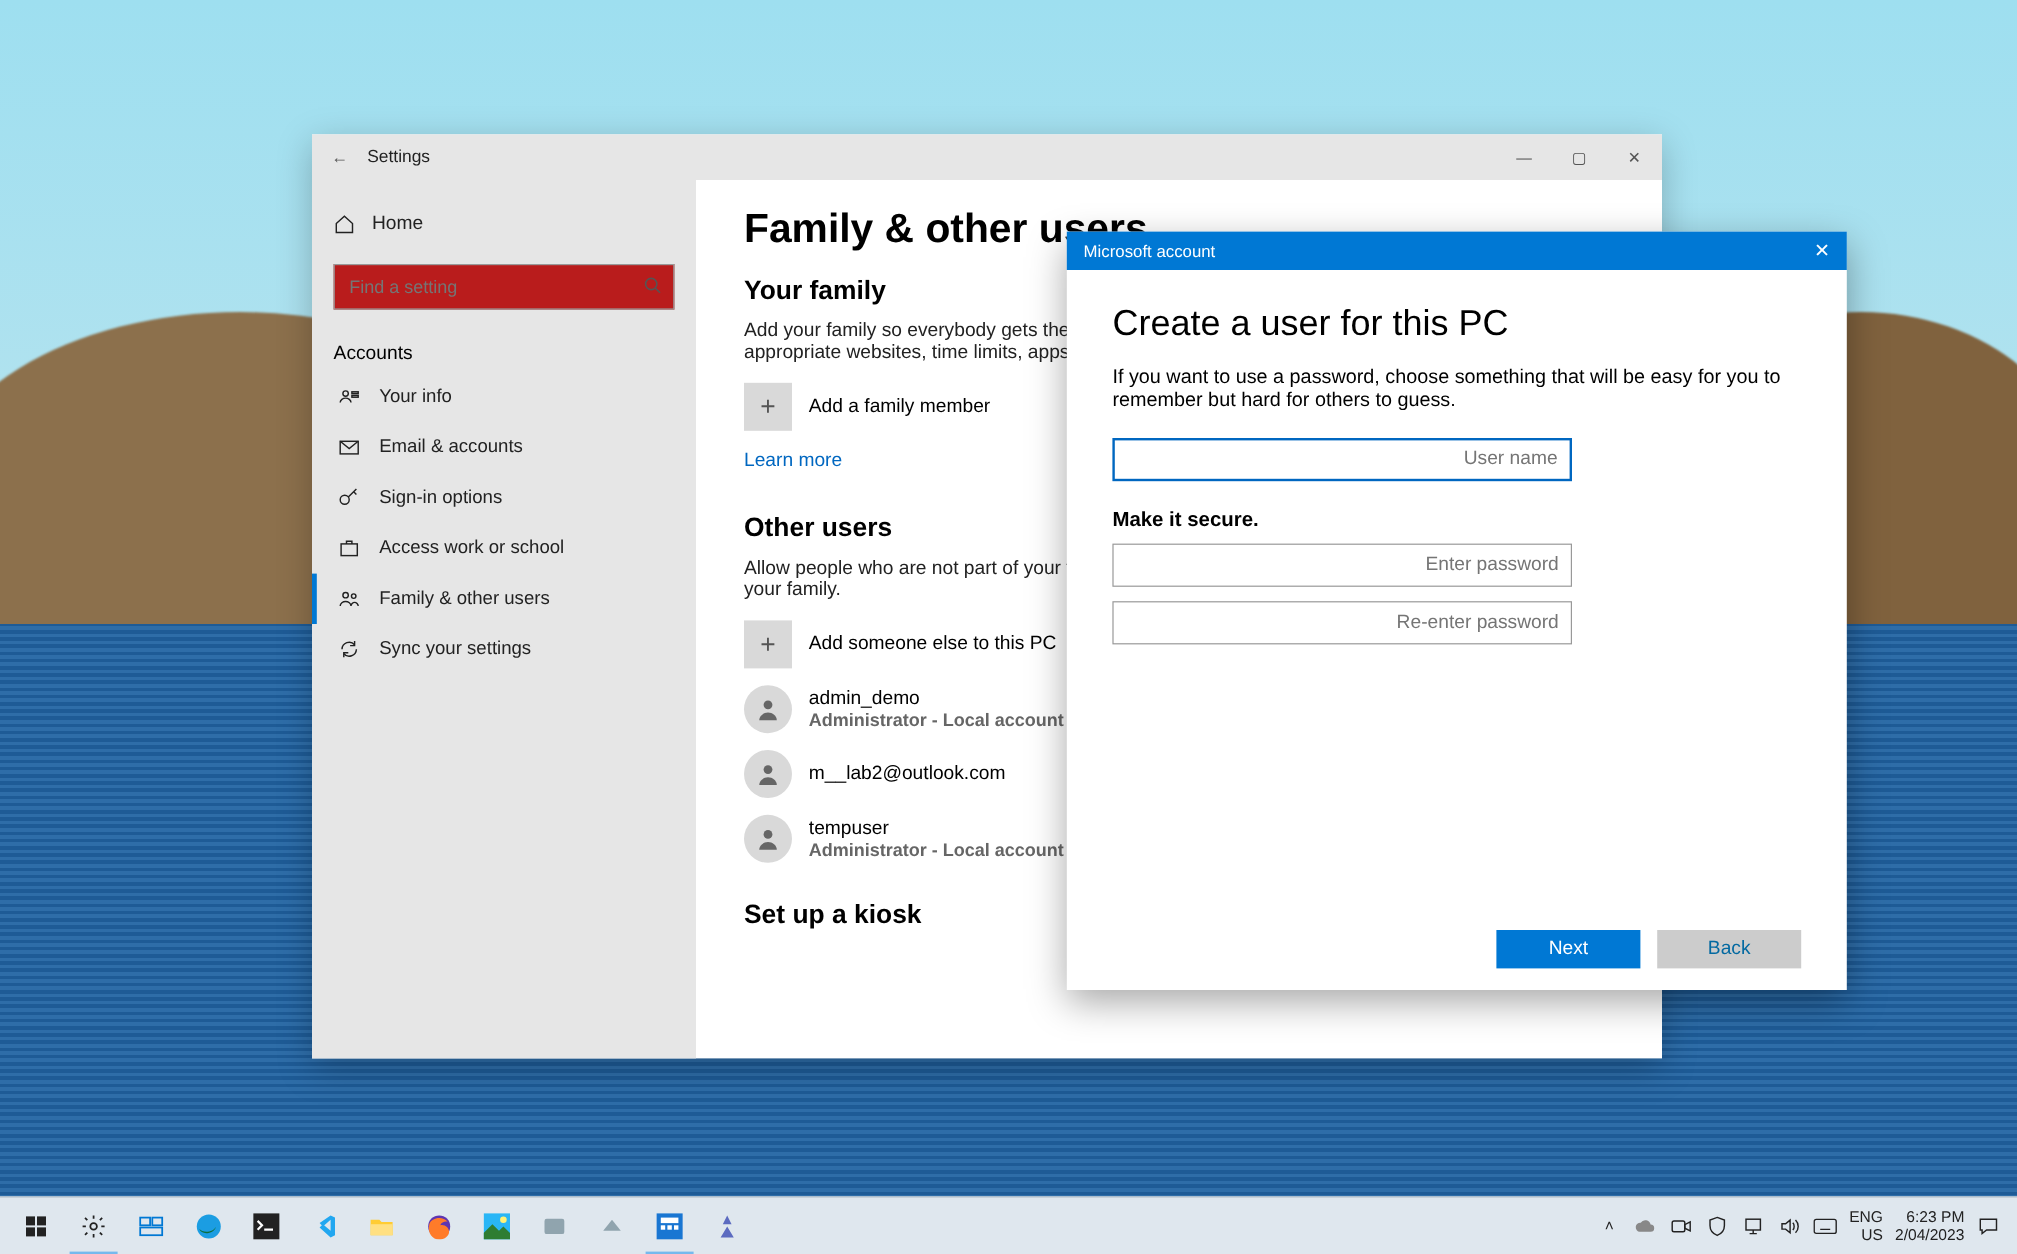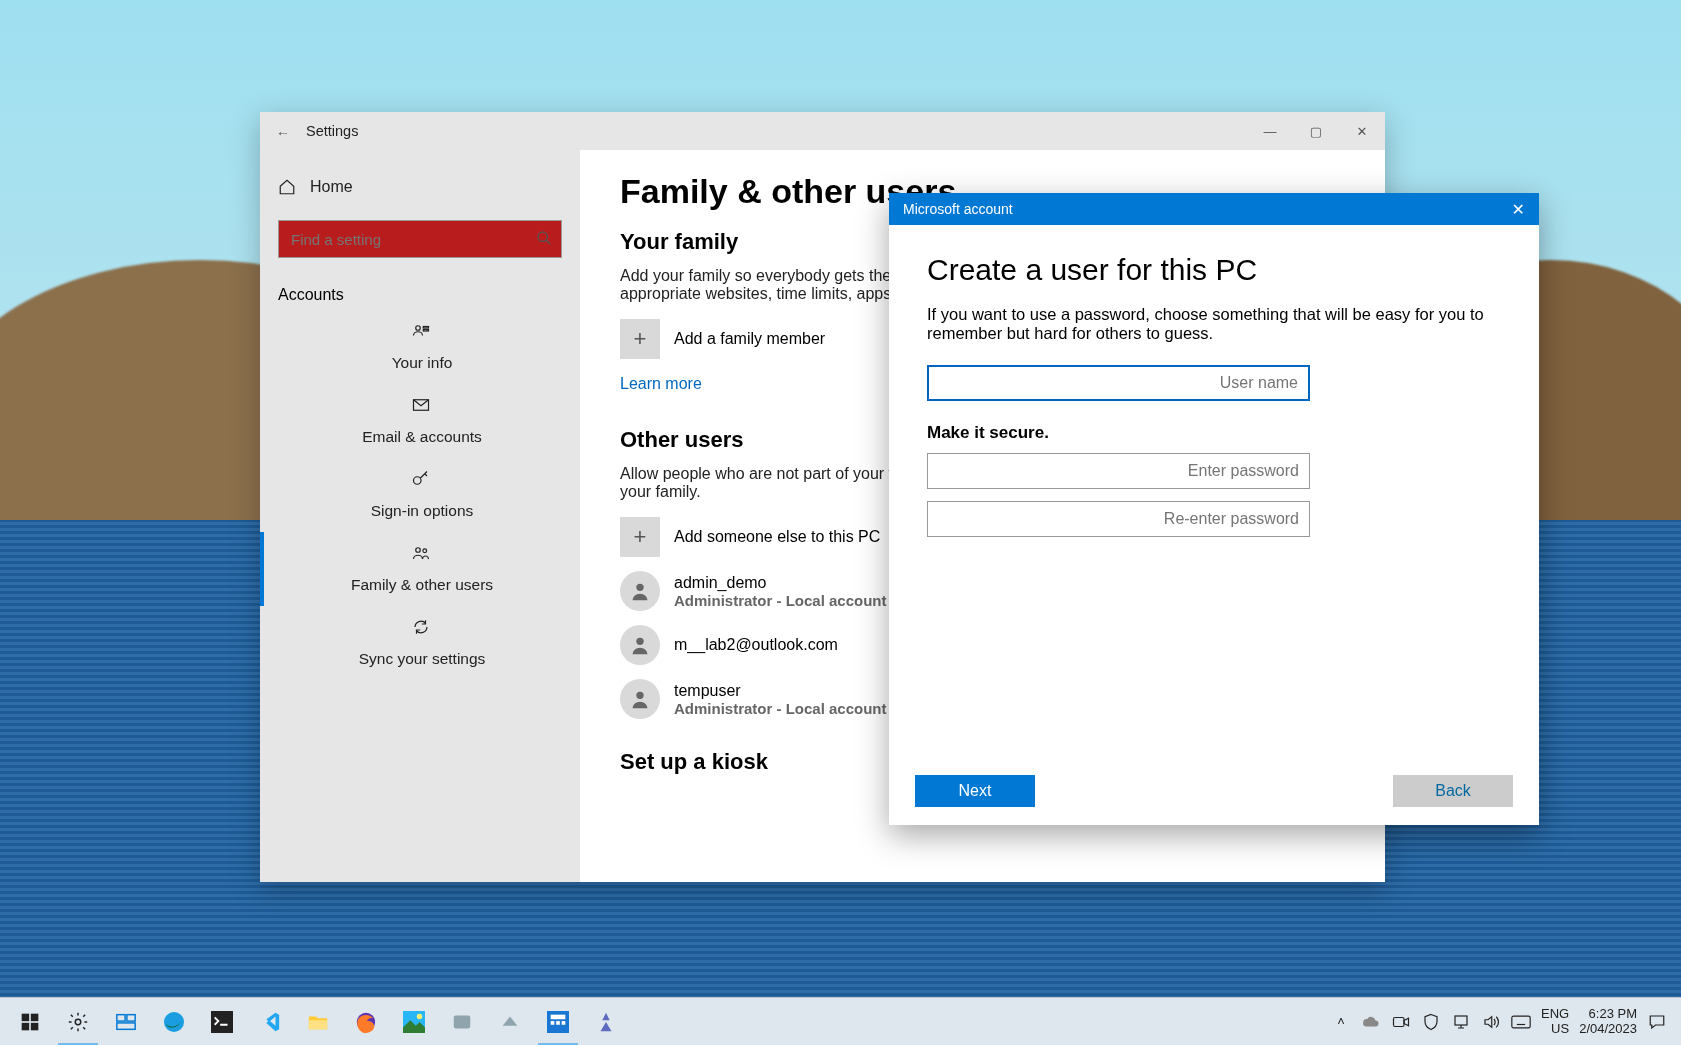--- a/index.html
+++ b/index.html
@@ -28,21 +28,21 @@
   .tb-title{ font-size:14.5px; color:#222;}
   .tb-spacer{flex:1;}
   .tb-btn{width:46px;height:38px;display:flex;align-items:center;justify-content:center;color:#555;font-size:13px;}
   .body{flex:1;display:flex;min-height:0;}
   .sidebar{width:320px;background:#e6e6e6;padding:18px 0;}
   .nav-home{display:flex;align-items:flex-end;gap:14px;padding:10px 18px;font-size:16px;color:#222;}
   .search{margin:14px 18px;position:relative;}
   .search input{width:100%;height:38px;border:1px solid #999;background:#b91c1c;padding:0 34px 0 12px;font-size:15px;}
   .search .icon{position:absolute;right:10px;top:10px;color:#555;}
   .accounts-hdr{padding:14px 18px 6px;font-size:16px;font-weight:400;}
-  .nav-item{display:flex;align-items:center;gap:14px;padding:12px 18px;font-size:15.5px;color:#222;border-left:4px solid transparent;flex-direction:column;}
+  .nav-item{display:flex;align-items:center;gap:14px;padding:12px 18px;font-size:15.5px;color:#222;border-left:4px solid transparent;}
   .nav-item.active{border-left-color:#0078d4;font-weight:400;}
   .nav-item .icon{width:20px;text-align:center;}
   .content{flex:1;padding:22px 40px;overflow:hidden;}
   h1.page{font-size:34px;font-weight:600;margin-bottom:18px;}
   h2.sub {font-size:22px;font-weight:600;margin:12px 0;}
   p.desc{font-size:16px;color:#222;margin-bottom:16px;max-width:720px;}
   .add-row{display:flex;align-items:center;gap:14px;margin:10px 0;}
   .plus-box{width:40px;height:40px;background:#d9d9d9;display:flex;align-items:center;justify-content:center;font-size:22px;color:#555;}
   .link{color:#0067c0;font-size:16px;margin-top:6px;display:inline-block;}
   .user-row{display:flex;align-items:center;gap:14px;margin:14px 0;}
@@ -54,21 +54,21 @@
   .dialog{position:absolute;left:889px;top:193px;width:650px;height:632px;background:#fff;
           box-shadow:0 10px 30px rgba(0,0,0,.35);display:flex;flex-direction:column;}
   .dlg-title{height:32px;background:#0078d4;color:#fff;display:flex;align-items:center;padding:0 14px;font-size:14px;}
   .dlg-title .x{margin-left:auto;font-size:16px;cursor:default;}
   .dlg-body{flex:1;padding:28px 38px;}
   .dlg-body h1{font-size:30px;font-weight:400;margin-bottom:18px;}
   .dlg-body p{font-size:16.5px;margin-bottom:22px;}
   .dlg-body h3{font-size:17px;font-weight:600;margin:10px 0;}
   .field{width:383px;height:36px;border:1px solid #999;padding:0 10px;font-size:16px;margin-bottom:12px;text-align:right;}
   .field.focus{border:2px solid #0067c0;}
-  .dlg-footer{display:flex;justify-content:space-between;gap:14px;padding:18px 26px;}
+  .dlg-footer{display:flex;justify-content:flex-end;gap:14px;padding:18px 38px;}
   .btn{width:120px;height:32px;border:none;font-size:16px;cursor:default;}
   .btn.primary{background:#0078d4;color:#fff;}
   .btn.secondary{background:#ccc;color:#0369a1;}
   
   .taskbar{position:absolute;left:0;right:0;bottom:0;height:48px;background:#dfe7ee;
            display:flex;align-items:center;padding:0 6px;border-top:1px solid #b8c2cc;}
   .task-btn{width:48px;height:48px;display:flex;align-items:center;justify-content:center;position:relative;}
   .task-btn.active::after{content:"";position:absolute;left:4px;right:4px;bottom:0;height:3px;background:#76b9ed;}
   .task-spacer{flex:1;}
   .tray{display:flex;align-items:center;gap:10px;padding:0 8px;color:#222;font-size:13px;}
@@ -138,20 +138,29 @@
       </div>
       <div class="nav-item">
         <span class="icon">
           <svg width="18" height="18" viewBox="0 0 24 24" fill="none" stroke="#222" stroke-width="1.6">
               <circle cx="7" cy="14" r="5"></circle>
               <path d="M11 11l9-9M17 5l3 3"></path>
             </svg>
         </span>
         <span>Sign-in options</span>
       </div>
+      <div class="nav-item">
+        <span class="icon">
+          <svg width="18" height="18" viewBox="0 0 24 24" fill="none" stroke="#222" stroke-width="1.6">
+              <rect x="3" y="7" width="18" height="13"></rect>
+              <path d="M9 7V4h6v3"></path>
+            </svg>
+        </span>
+        <span>Access work or school</span>
+      </div>
       <div class="nav-item active">
         <span class="icon">
           <svg width="18" height="18" viewBox="0 0 24 24" fill="none" stroke="#222" stroke-width="1.6">
               <circle cx="8" cy="8" r="3"></circle>
               <circle cx="17" cy="9" r="2.5"></circle>
               <path d="M2 20c0-3 3-5 6-5s6 2 6 5M14 20c0-2 2-4 4-4s4 2 4 4"></path>
             </svg>
         </span>
         <span>Family &amp; other users</span>
       </div>

